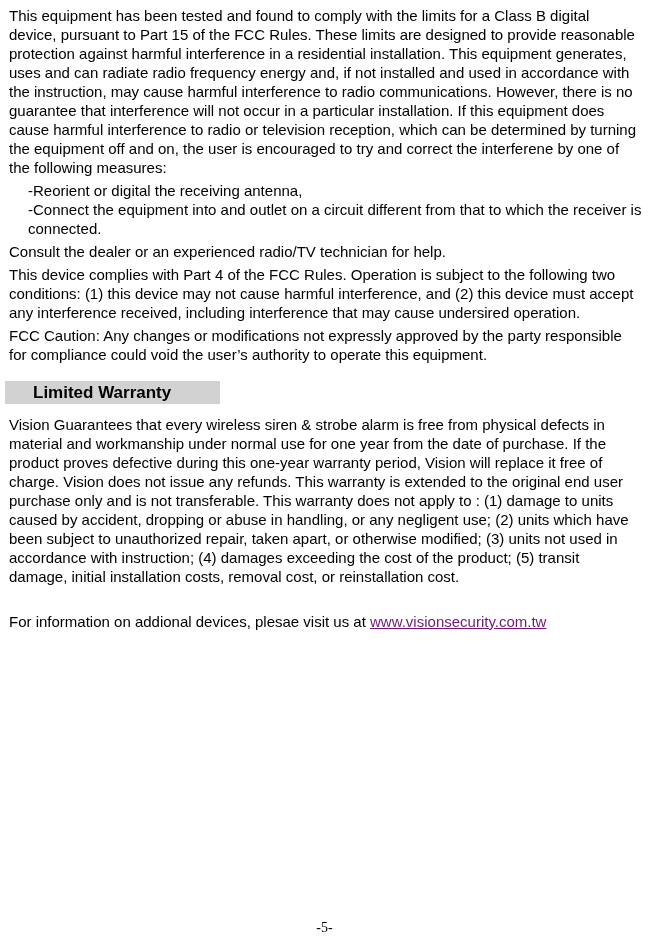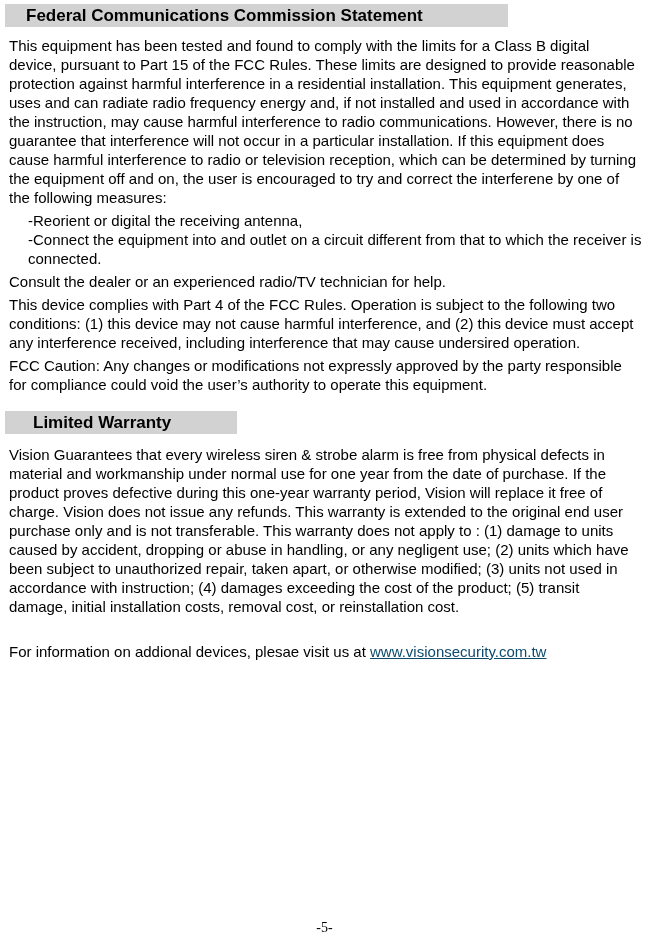--- a/index.html
+++ b/index.html
@@ -33,58 +33,57 @@
     box-sizing: border-box;
     white-space: nowrap;
     overflow: hidden;
   }
   .heading-bar.fcc {
     width: 503px;
     margin-top: 2px;
     margin-bottom: 9px;
   }
   .heading-bar.warranty {
-    width: 232px;
+    width: 215px;
     margin-top: 17px;
     margin-bottom: 11px;
     padding-left: 28px;
   }
   .para {
     margin: 4px;
     text-align: left;
   }
   .bullet {
     margin: 0 0 0 21px;
     padding-left: 2px;
   }
   .info-line {
     margin-top: 26px;
   }
   .link {
-    color: #0c4a6e;
+    color: #701a75;
     text-decoration: underline;
     cursor: pointer;
   }
   .footer {
     position: absolute;
     bottom: 6px;
     left: 0;
     width: 100%;
     text-align: center;
     font-family: "Liberation Serif", serif;
     font-size: 14px;
     line-height: 16px;
   }
 </style>
 </head>
 <body>
 
 <div class="page">
 
-  <div class="heading-bar fcc">Federal Communications Commission Statement</div>
 
   <p class="para">This equipment has been tested and found to comply with the limits for a Class B digital device, pursuant to Part 15 of the FCC Rules. These limits are designed to provide reasonable protection against harmful interference in a residential installation. This equipment generates, uses and can radiate radio frequency energy and, if not installed and used in accordance with the instruction, may cause harmful interference to radio communications. However, there is no guarantee that interference will not occur in a particular installation. If this equipment does cause harmful interference to radio or television reception, which can be determined by turning the equipment off and on, the user is encouraged to try and correct the interferene by one of the following measures:</p>
 
   <div class="bullet">-Reorient or digital the receiving antenna,</div>
   <div class="bullet">-Connect the equipment into and outlet on a circuit different from that to which the receiver is connected.</div>
 
   <p class="para">Consult the dealer or an experienced radio/TV technician for help.</p>
 
   <p class="para">This device complies with Part 4 of the FCC Rules. Operation is subject to the following two conditions: (1) this device may not cause harmful interference, and (2) this device must accept any interference received, including interference that may cause undersired operation.</p>
 

